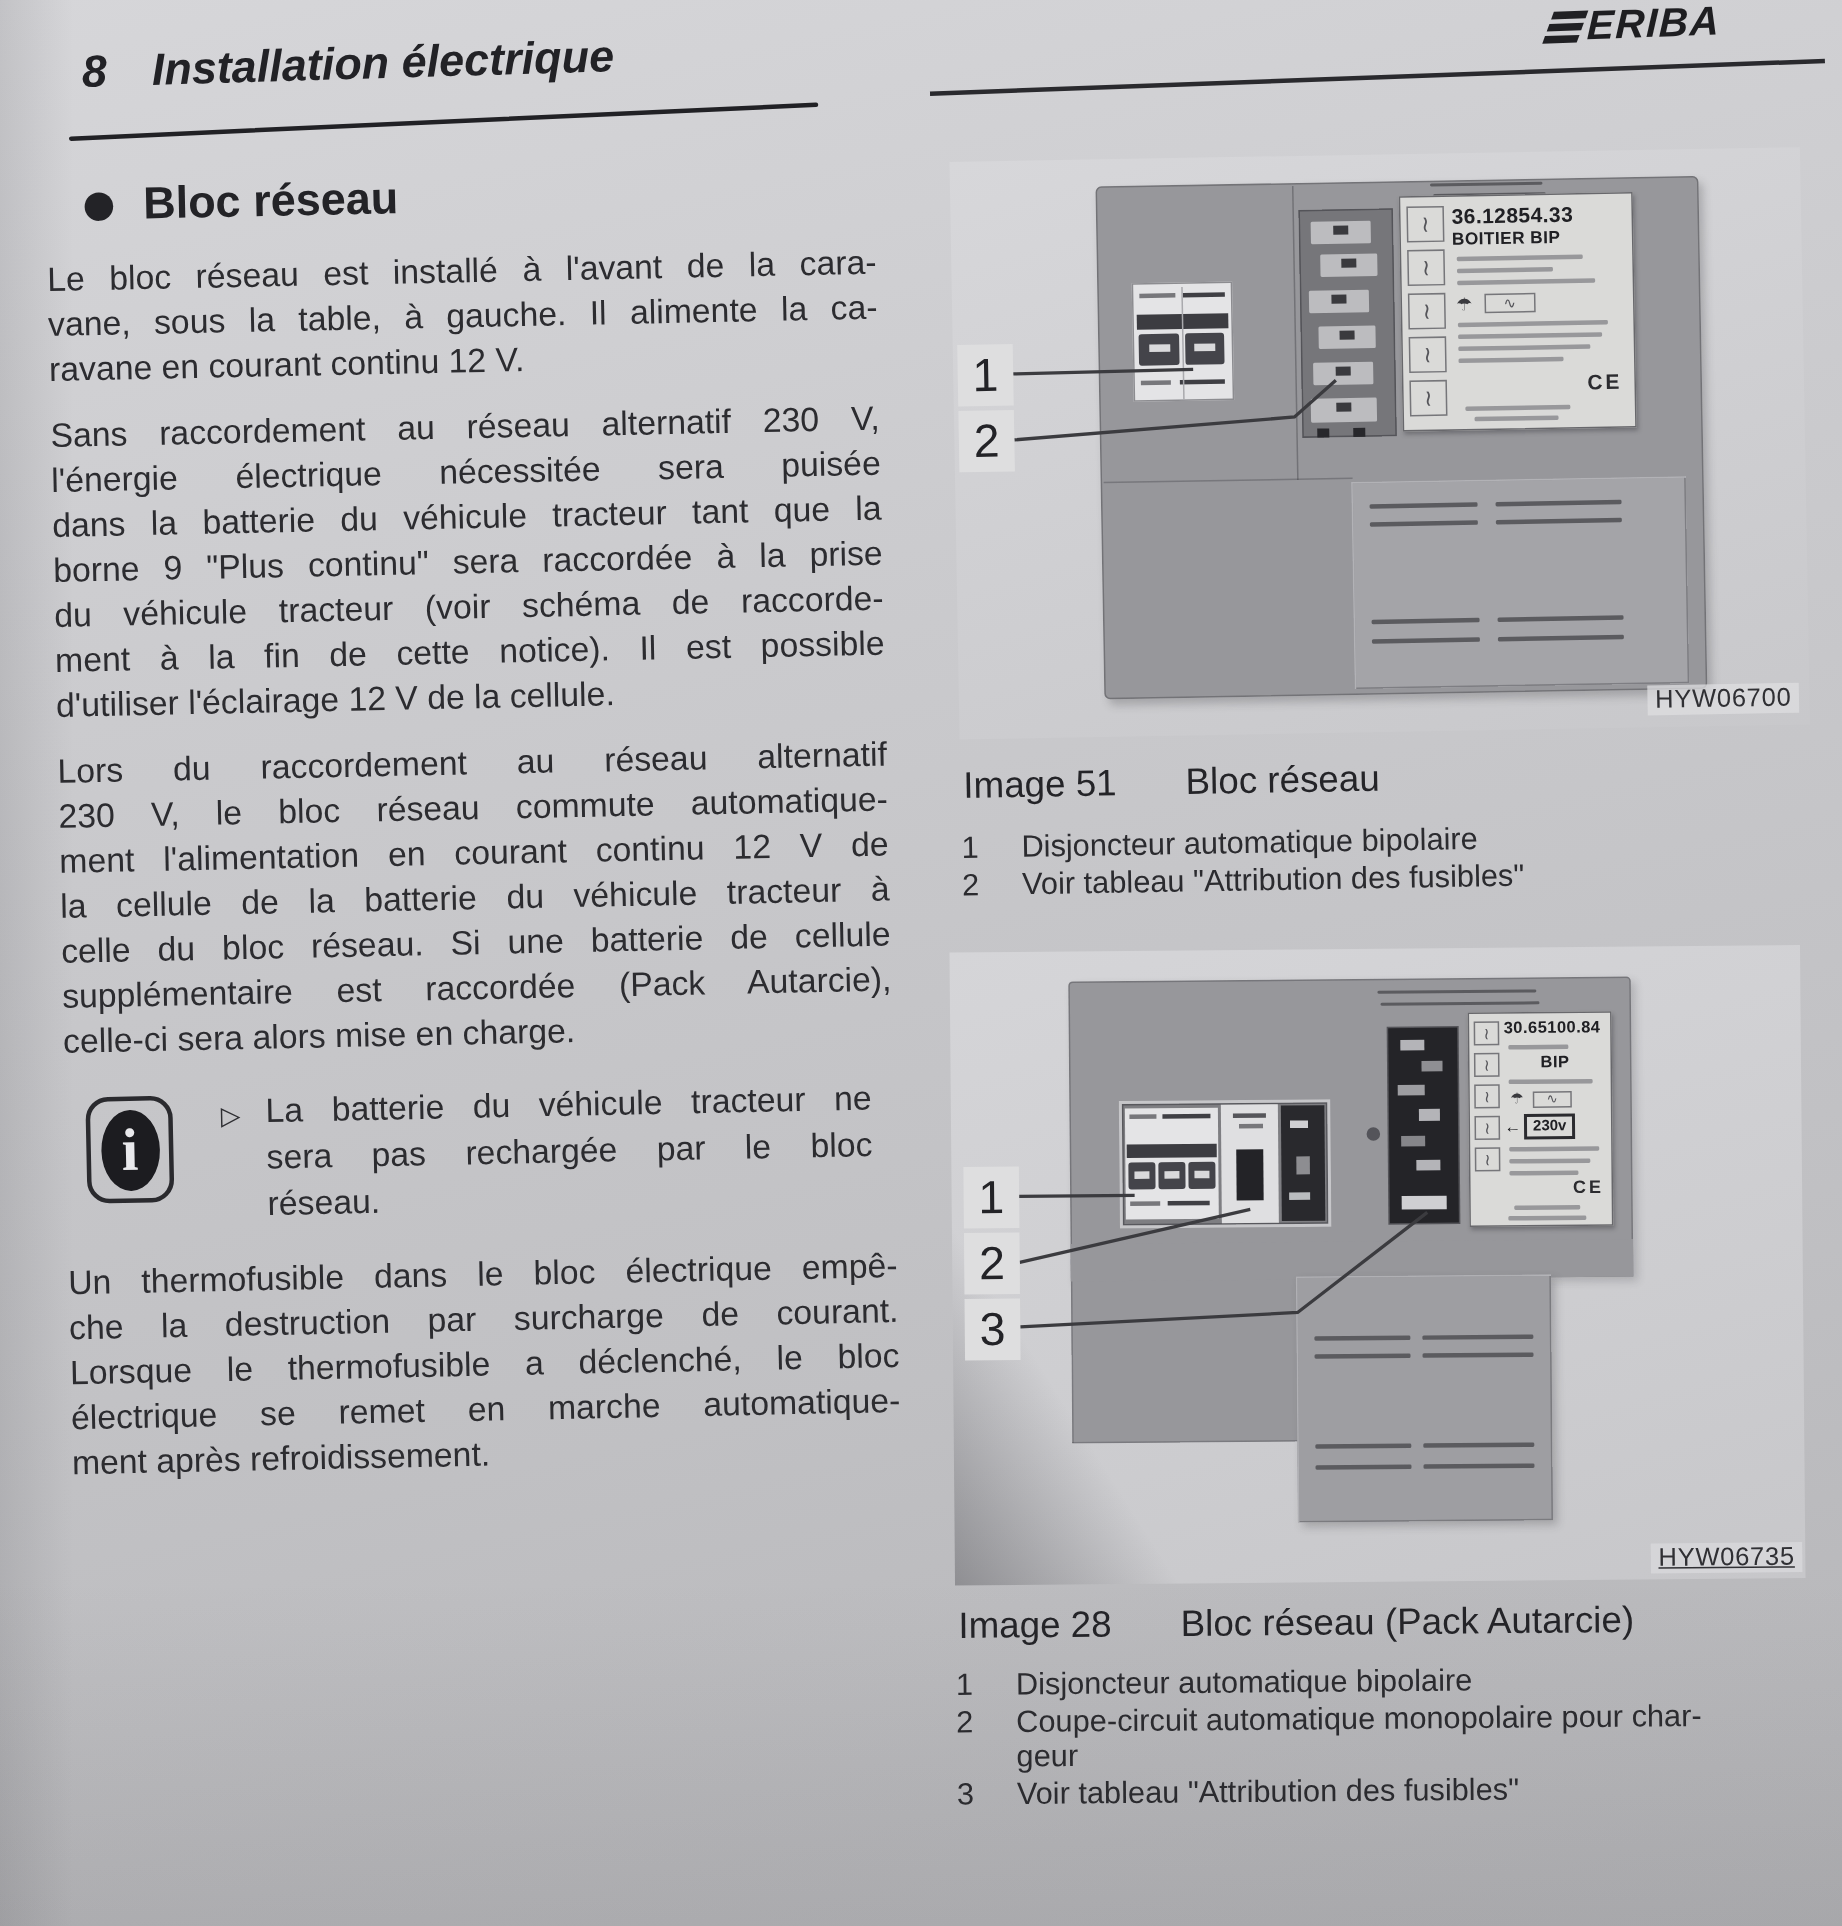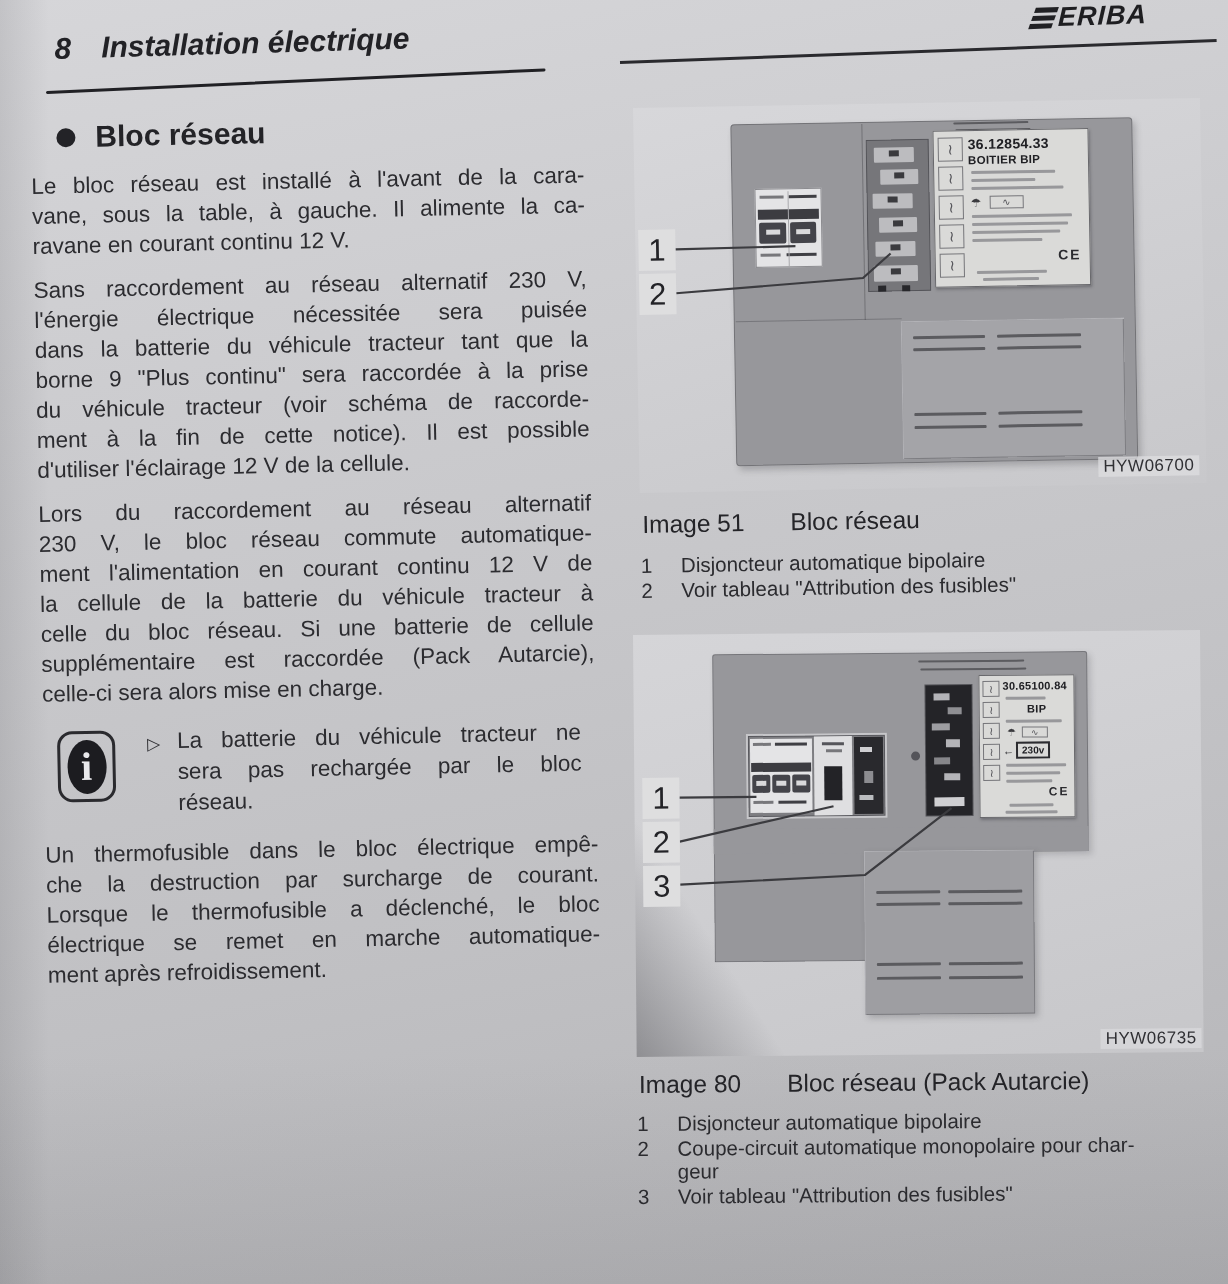--- a/index.html
+++ b/index.html
@@ -378,25 +378,25 @@
         <div class="slot" style="left:313px; top:344px; width:74px;"></div>
 
       <svg class="leads" viewBox="0 0 567 422">
         <line x1="45" y1="163" x2="122" y2="163" stroke="#3b3b3f" stroke-width="2.2"></line>
         <line x1="45" y1="207" x2="199" y2="173" stroke="#3b3b3f" stroke-width="2.2"></line>
         <polyline points="45,250 230,242 317,176" fill="none" stroke="#3b3b3f" stroke-width="2.2"></polyline>
       </svg>
       <div class="callout" style="left:8px; top:143px;">1</div>
       <div class="callout" style="left:8px; top:187px;">2</div>
       <div class="callout" style="left:8px; top:231px;">3</div>
-      <div class="photo-id" style="right:2px; bottom:4px; background:rgba(214,214,217,.9);">HYW06735</div>
+      <div class="photo-id" style="right:2px; bottom:4px; background:rgba(214,214,217,.9);text-decoration:underline;">HYW06735</div>
     </div>
 
     <div class="caption" style="margin-top:14px;">
-      <span>Image 80</span>
+      <span>Image 28</span>
       <span>Bloc réseau (Pack Autarcie)</span>
     </div>
     <div class="legend" style="margin-top:13px;">
       <div class="legend-row">
         <span class="legend-num">1</span>
         <span class="legend-text">
             <div class="ll last">Disjoncteur automatique bipolaire</div>
           </span>
       </div>
       <div class="legend-row">

